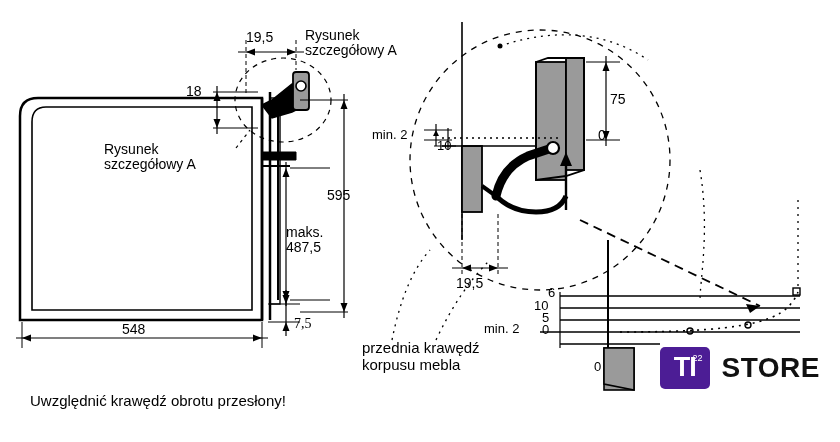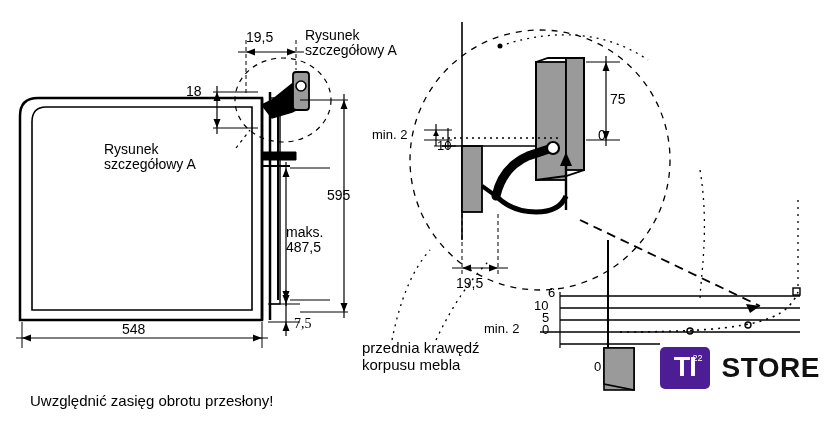--- a/index.html
+++ b/index.html
@@ -213,21 +213,21 @@
 szczegółowy A</div>
   <div class="lbl" style="left:246px; top:30px;">19,5</div>
   <div class="lbl" style="left:186px; top:84px;">18</div>
   <div class="lbl" style="left:104px; top:142px;">Rysunek
 szczegółowy A</div>
   <div class="lbl" style="left:327px; top:188px;">595</div>
   <div class="lbl" style="left:286px; top:225px;">maks.
 487,5</div>
   <div class="lbl" style="left:294px; top:316px;font-family:Liberation Serif, serif;">7,5</div>
   <div class="lbl" style="left:122px; top:322px;">548</div>
-  <div class="lbl lg" style="left:30px; top:392px;">Uwzględnić zasięg obrotu przesłony!</div>
+  <div class="lbl lg" style="left:30px; top:392px;">Uwzględnić krawędź obrotu przesłony!</div>
 
   <div class="lbl sm" style="left:372px; top:128px;">min. 2</div>
   <div class="lbl sm" style="left:437px; top:139px;">10</div>
   <div class="lbl" style="left:578px; top:92px;margin-left:32px;">75</div>
   <div class="lbl" style="left:598px; top:128px;">0</div>
   <div class="lbl" style="left:456px; top:276px;">19,5</div>
 
   <div class="lbl lg" style="left:362px; top:339px;">przednia krawędź
 korpusu mebla</div>
 

